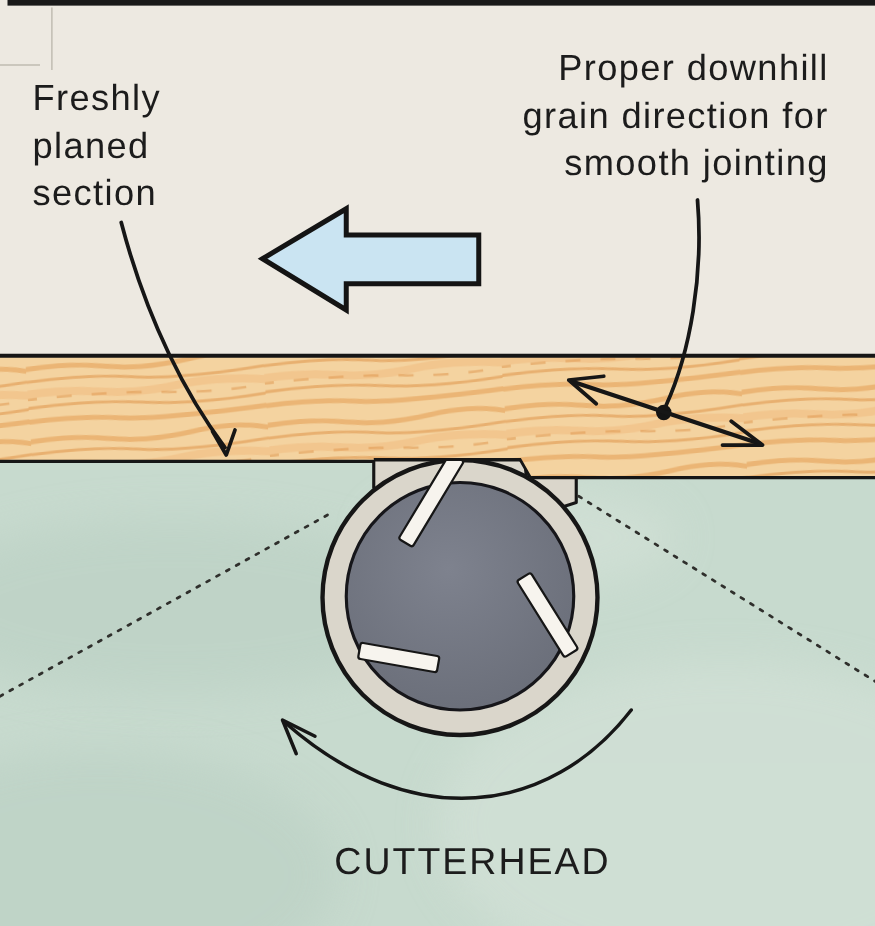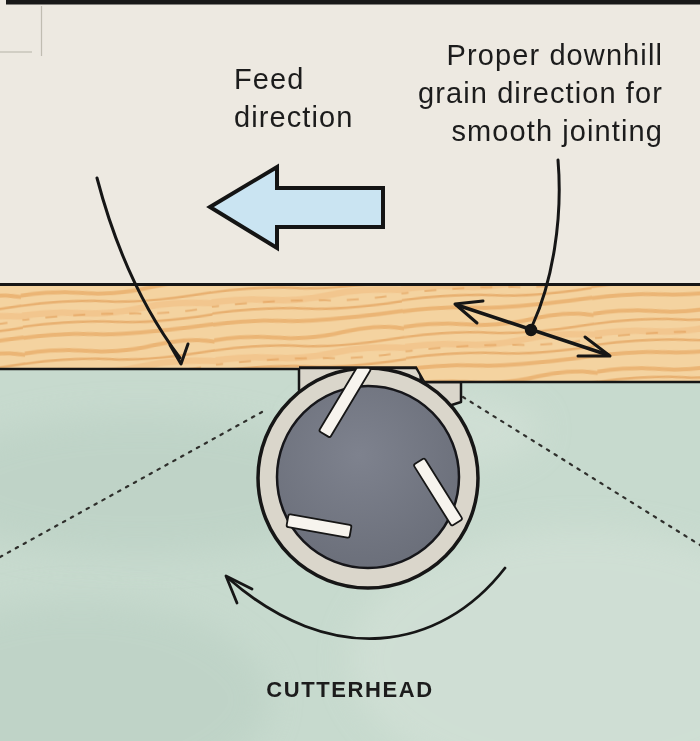--- a/index.html
+++ b/index.html
@@ -11,22 +11,22 @@
   #art{position:absolute;left:0;top:0;}
   .lbl{
     position:absolute;color:var(--text,#1C1C1C);
     font-size:29px;line-height:38px;letter-spacing:1.1px;
     white-space:pre-line;
   }
   #lbl-freshly{left:26px;top:60px;}
   #lbl-feed{left:234px;top:60px;}
   #lbl-grain{left:418px;top:36px;text-align:right;}
   #lbl-cutterhead{
-    left:350px;top:672px;transform:translateX(-50%);
-    font-weight:700;font-size:22px;line-height:36px;letter-spacing:1.6px;
+    left:378px;top:672px;transform:translateX(-50%);
+    font-weight:400;font-size:30px;line-height:36px;letter-spacing:1.6px;
     white-space:nowrap;
   }
   
   .paper{fill:var(--paper,#EDE9E1);}
   .topbar{fill:var(--topbar,#1A1A1A);}
   .regmark{stroke:rgba(110,105,90,.35);stroke-width:1.2;fill:none;}
   .table{fill:var(--table,#C7DACE);}
   .t-shade{fill:var(--table_shade,#B9CFC2);opacity:.55;}
   .t-light{fill:var(--table_light,#D3E1D7);opacity:.7;}
   .c-wood{fill:var(--wood,#F4D3A0);}
@@ -122,19 +122,20 @@
       <path d="M483,301 L455,304 L477,323" class="annot" stroke-width="3" stroke-linejoin="round"></path>
       <path d="M585,337 L610,356 L578,356" class="annot" stroke-width="3" stroke-linejoin="round"></path>
     </g>
 
     <g>
       <path d="M505,568 C440,652 330,668 228,578" class="annot" stroke-width="2.8"></path>
       <path d="M252,589 L226,576 L237,603" class="annot" stroke-width="2.8" stroke-linejoin="round"></path>
     </g>
   </svg>
 
-  <div class="lbl" id="lbl-feed">Feed
-direction</div>
+  <div class="lbl" id="lbl-freshly">Freshly
+planed
+section</div>
   <div class="lbl" id="lbl-grain">Proper downhill
 grain direction for
 smooth jointing</div>
   <div class="lbl" id="lbl-cutterhead">CUTTERHEAD</div>
 </div>
 
 </body></html>

